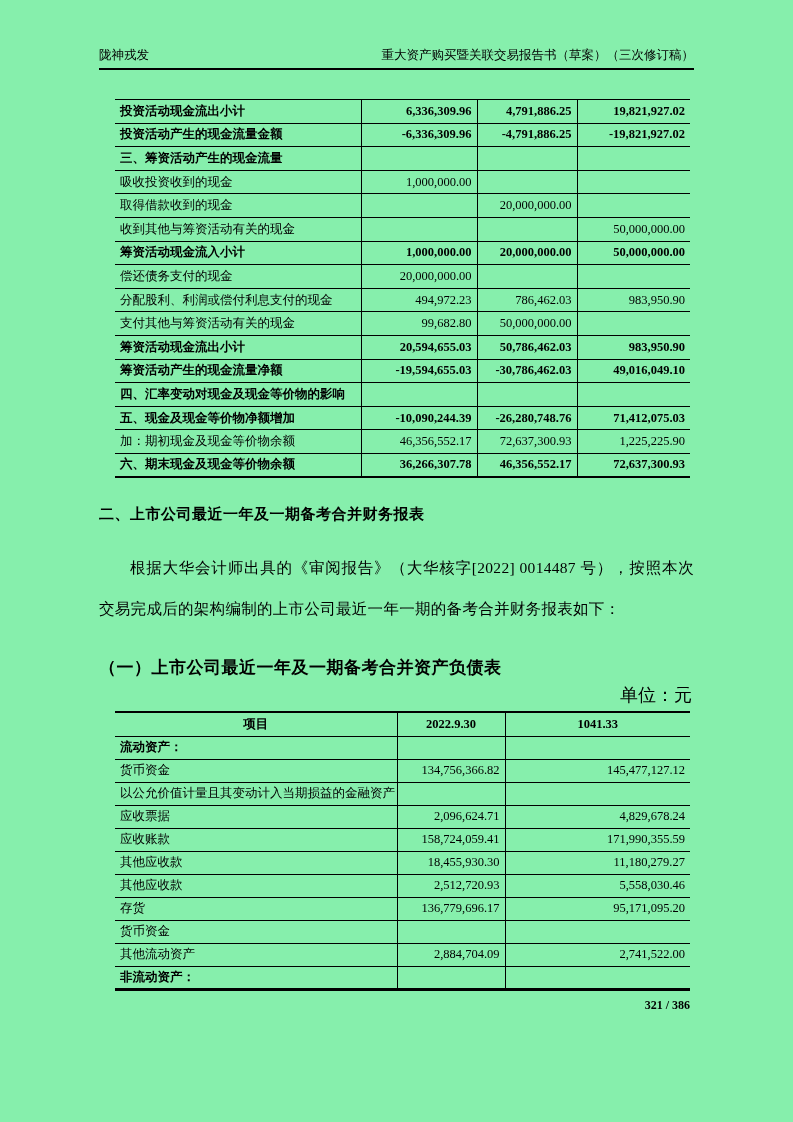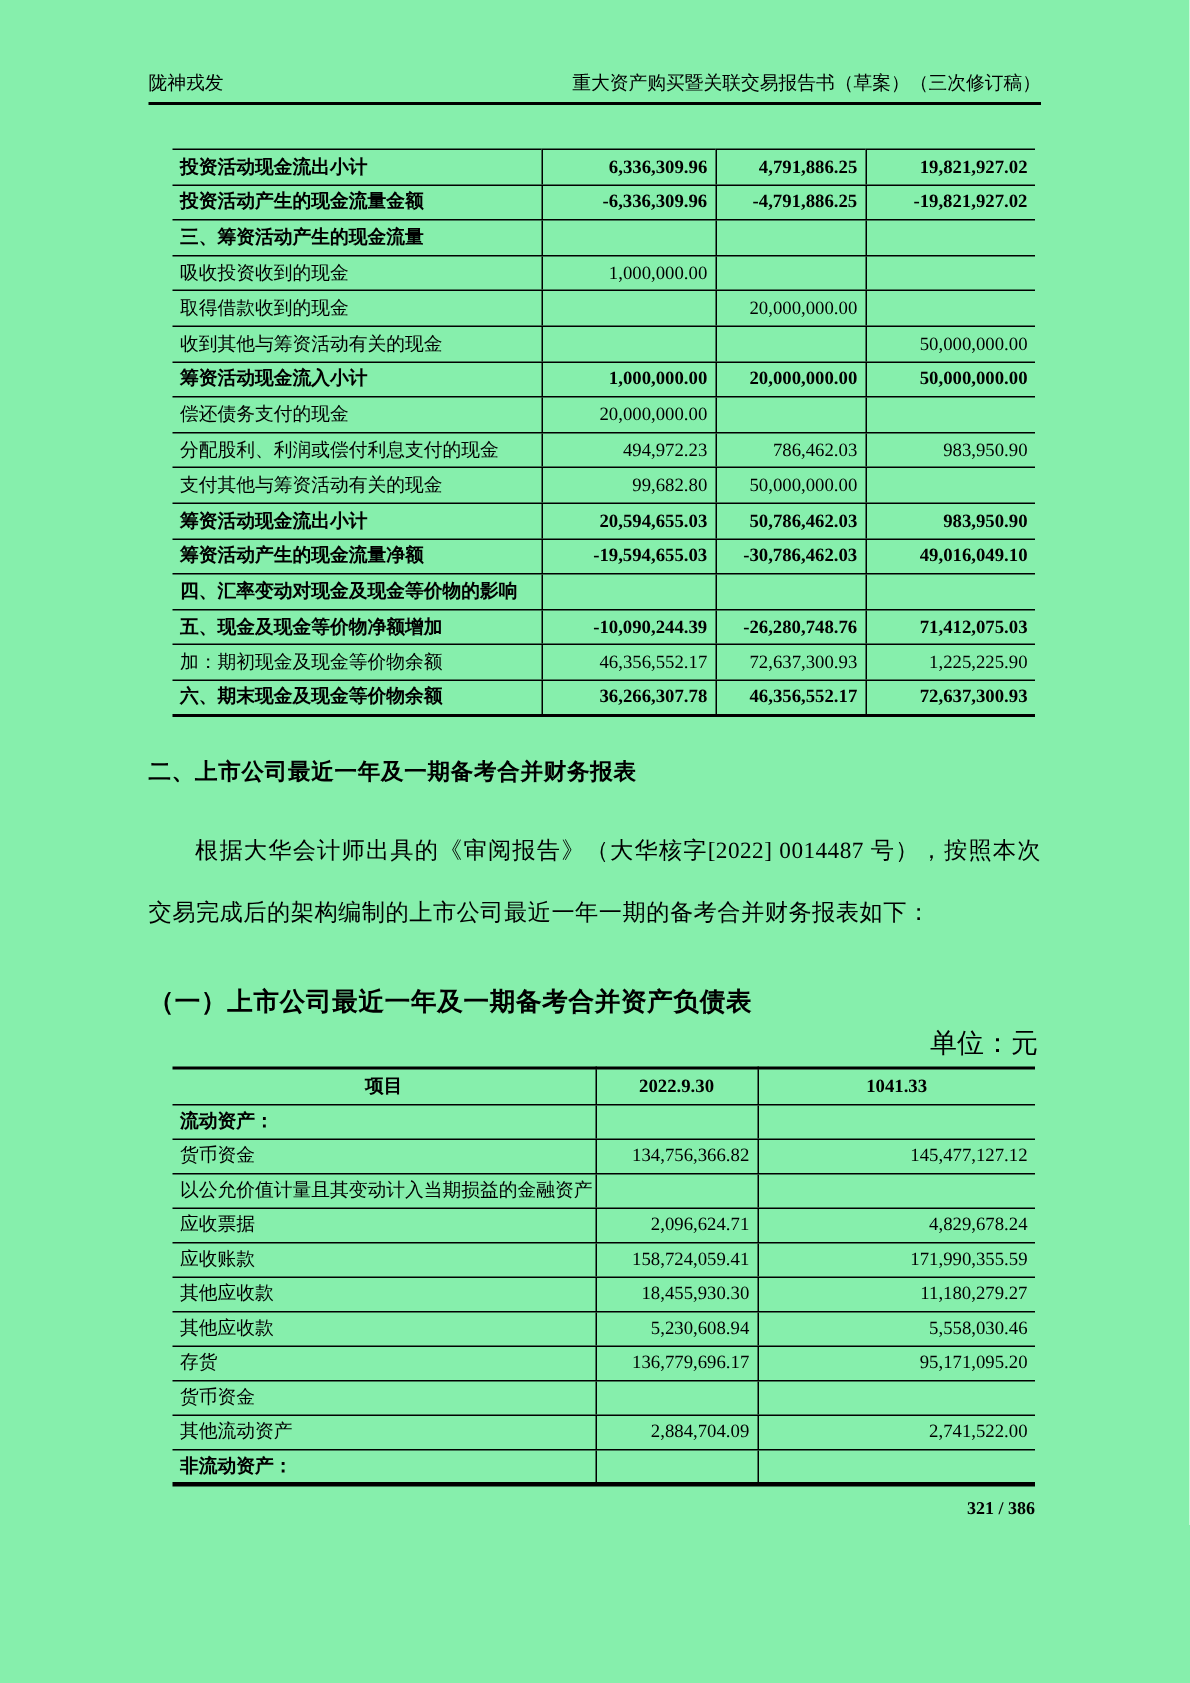--- a/index.html
+++ b/index.html
@@ -208,21 +208,21 @@
             <td class="num">158,724,059.41</td>
             <td class="num">171,990,355.59</td>
           </tr>
           <tr>
             <td class="lbl">其他应收款</td>
             <td class="num">18,455,930.30</td>
             <td class="num">11,180,279.27</td>
           </tr>
           <tr>
             <td class="lbl">其他应收款</td>
-            <td class="num">5,230,608.94</td>
+            <td class="num">2,512,720.93</td>
             <td class="num">5,558,030.46</td>
           </tr>
           <tr>
             <td class="lbl">存货</td>
             <td class="num">136,779,696.17</td>
             <td class="num">95,171,095.20</td>
           </tr>
           <tr>
             <td class="lbl">货币资金</td>
             <td class="num"></td>

